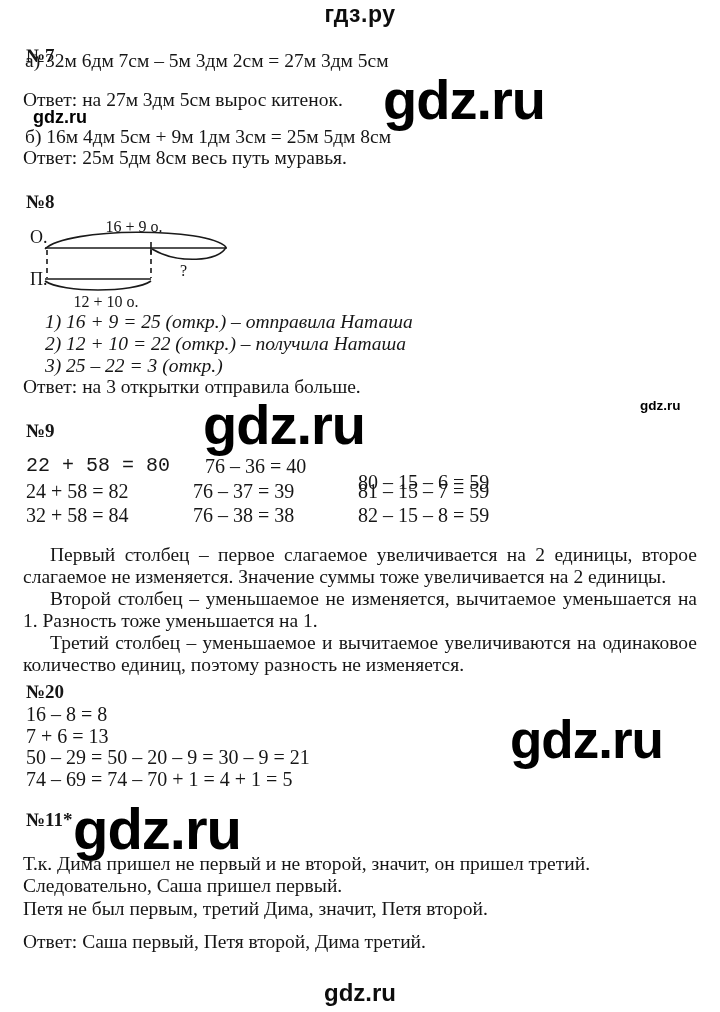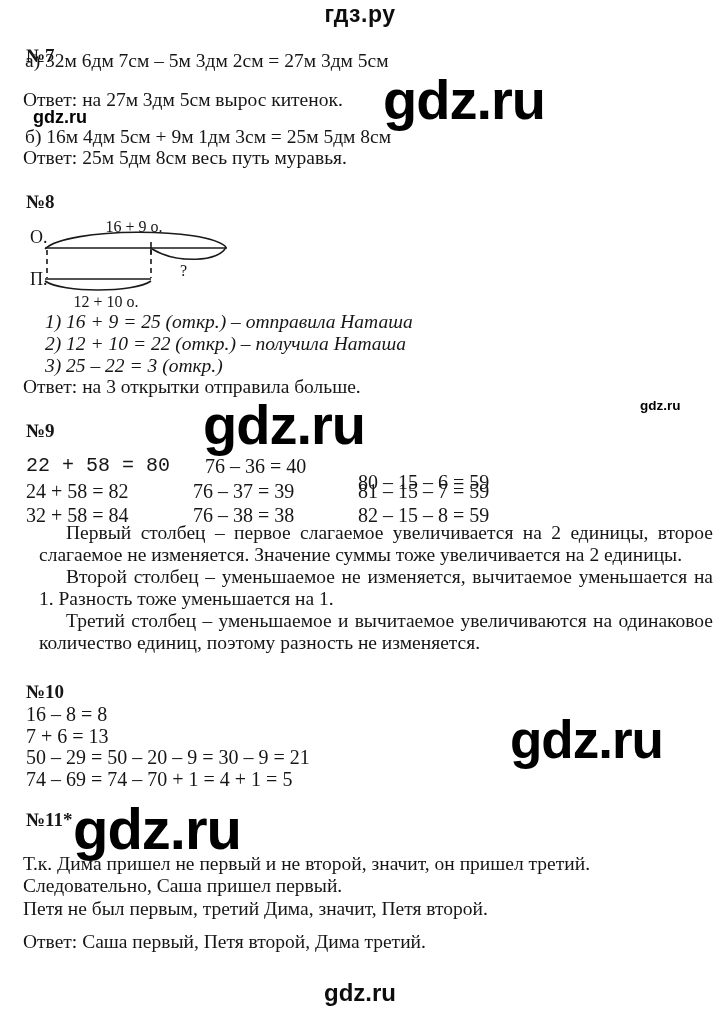--- a/index.html
+++ b/index.html
@@ -28,22 +28,22 @@
   .wm-4{left:73px;top:800px;font-size:58px;}
   .wm-s1{left:33px;top:108px;font-size:18px;font-weight:600;letter-spacing:0;}
   .wm-s2{left:640px;top:399px;font-size:13.5px;letter-spacing:0;}
   .txt{font-size:19.5px;line-height:22px;white-space:nowrap;z-index:2;}
   .eq{font-size:20px;line-height:22px;white-space:nowrap;z-index:2;}
   .ttl{font-weight:bold;font-size:19px;line-height:20px;white-space:nowrap;z-index:2;}
   .steps{line-height:22.2px;}
   .s10-lines{line-height:21.6px;}
   .s11-lines{line-height:22.4px;}
   .paras{
-    left:23px;top:522px;width:674px;z-index:2;
-    font-size:19.5px;line-height:22px;text-align:justify;margin-left:16px;
+    left:23px;top:544px;width:674px;z-index:2;
+    font-size:19.5px;line-height:22px;text-align:justify;
   }
   .paras p{margin:0;text-indent:27px;}
   svg text{font-family:"Liberation Serif",serif;fill:#161616;}
   .diagram{z-index:2;}
 </style>
 </head>
 <body>
 
 <div class="abs hdr">гдз.ру</div>
 
@@ -98,21 +98,21 @@
 <div class="abs eq" style="left:26px;top:504px;">32 + 58 = 84</div>
 <div class="abs eq" style="left:193px;top:504px;">76 – 38 = 38</div>
 <div class="abs eq" style="left:358px;top:504px;">82 – 15 – 8 = 59</div>
 
 <div class="abs paras">
   <p>Первый столбец – первое слагаемое увеличивается на 2 единицы, второе слагаемое не изменяется. Значение суммы тоже увеличивается на 2 единицы.</p>
   <p>Второй столбец – уменьшаемое не изменяется, вычитаемое уменьшается на 1. Разность тоже уменьшается на 1.</p>
   <p>Третий столбец – уменьшаемое и вычитаемое увеличиваются на одинаковое количество единиц, поэтому разность не изменяется.</p>
 </div>
 
-<div class="abs ttl" style="left:26px;top:682px;">№10</div>
+<div class="abs ttl" style="left:26px;top:682px;">№20</div>
 <div class="abs eq s10-lines" style="left:26px;top:704px;">
   <div>16 – 8 = 8</div>
   <div>7 + 6 = 13</div>
   <div>50 – 29 = 50 – 20 – 9 = 30 – 9 = 21</div>
   <div>74 – 69 = 74 – 70 + 1 = 4 + 1 = 5</div>
 </div>
 
 <div class="abs ttl" style="left:26px;top:810px;">№11*</div>
 <div class="abs txt s11-lines" style="left:23px;top:853px;">
   <div>Т.к. Дима пришел не первый и не второй, значит, он пришел третий.</div>

